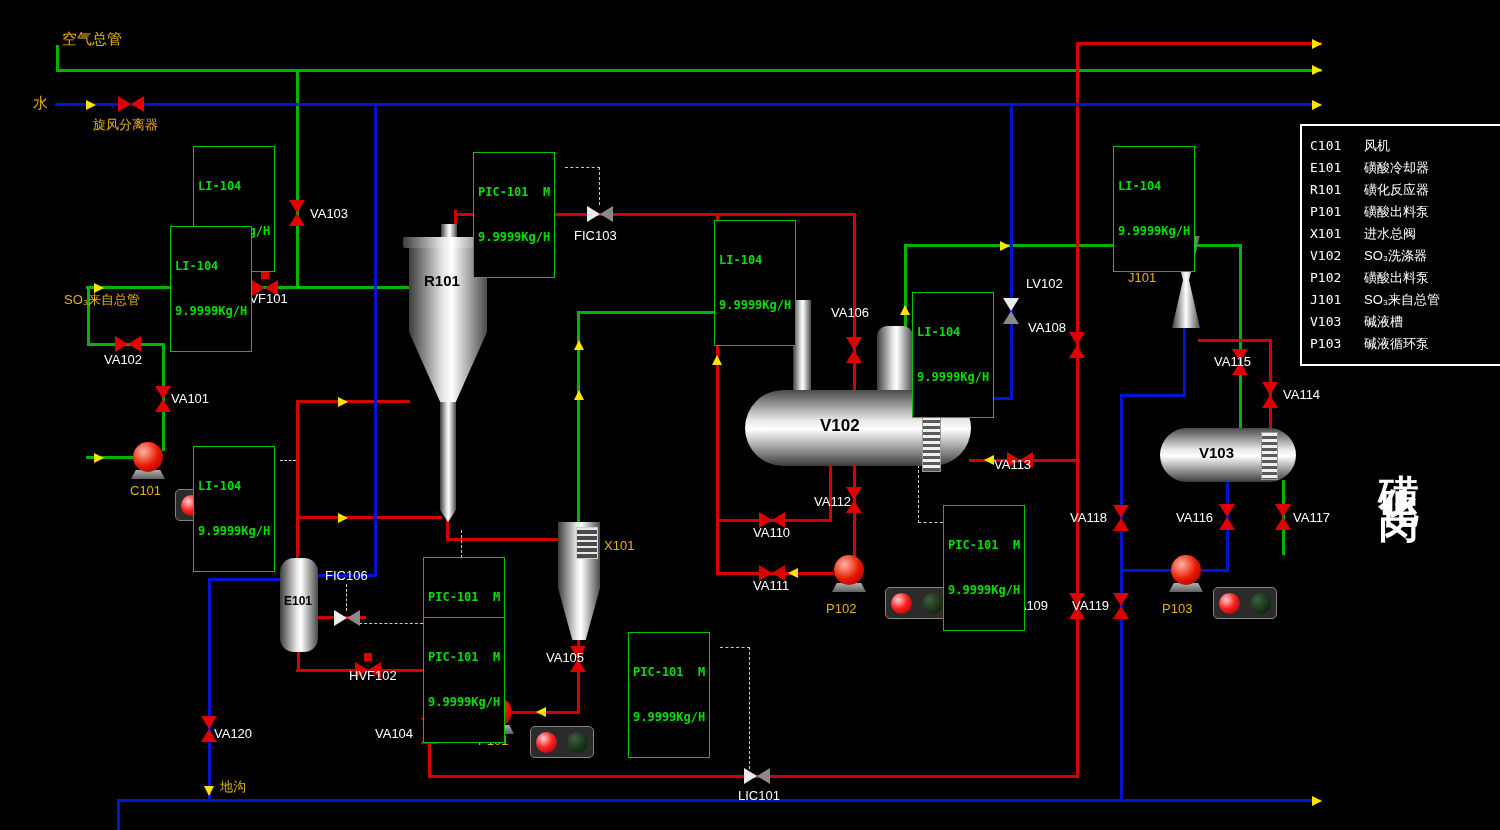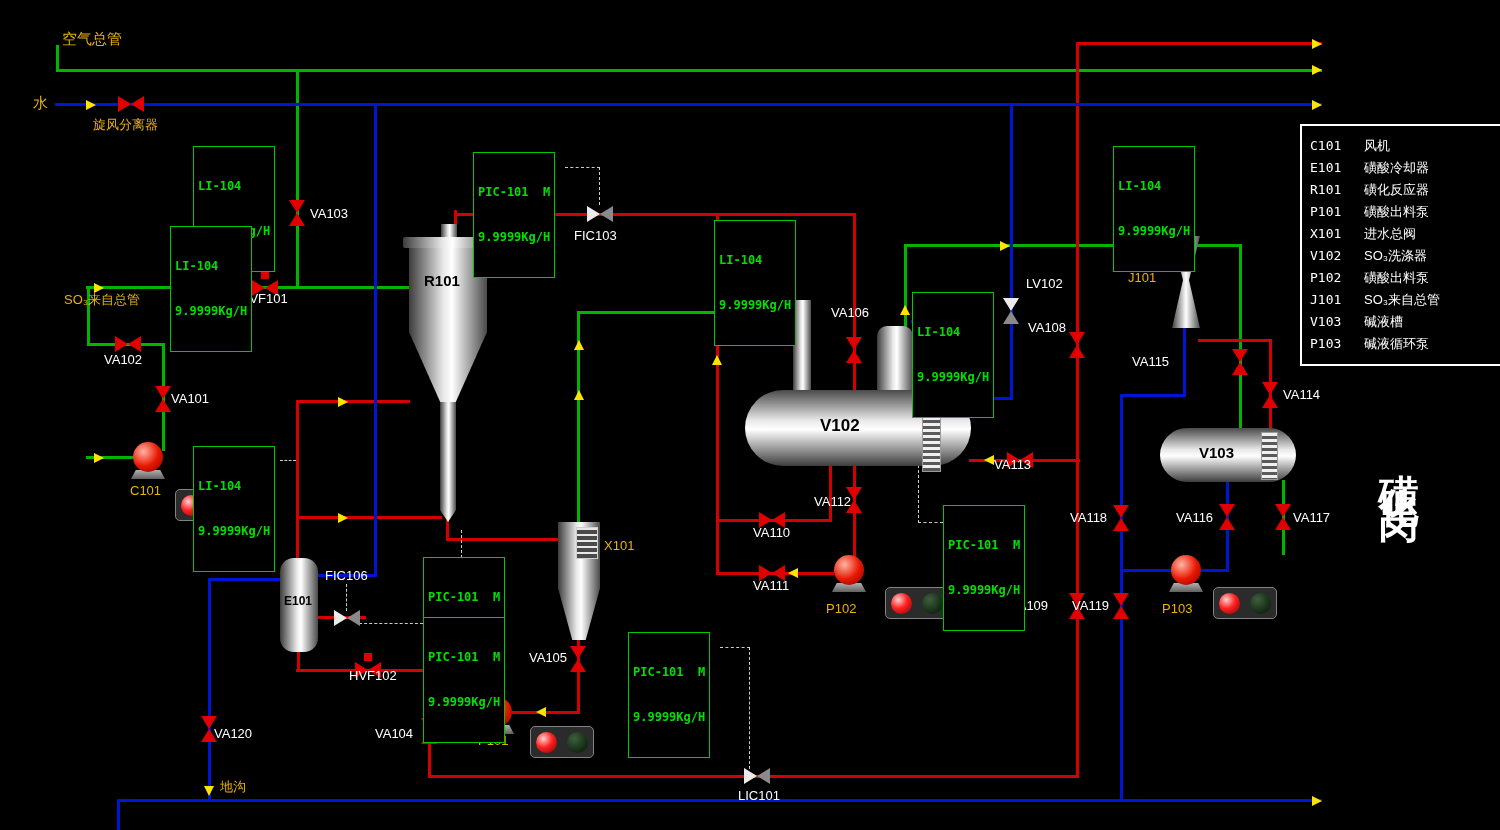--- a/index.html
+++ b/index.html
@@ -262,31 +262,31 @@
   <div class="wbl" style="left:33px;top:94px;font-size:15px">水</div>
   <div class="wbl" style="left:93px;top:116px">旋风分离器</div>
   <div class="wbl" style="left:64px;top:291px">SO₃来自总管</div>
   <div class="wbl" style="left:220px;top:778px">地沟</div>
   <div class="title-v">磺化岗</div>
 
   <div class="lbl" style="left:171px;top:391px">VA101</div>
   <div class="lbl" style="left:104px;top:352px">VA102</div>
   <div class="lbl" style="left:310px;top:206px">VA103</div>
   <div class="lbl" style="left:375px;top:726px">VA104</div>
-  <div class="lbl" style="left:529px;top:650px">VA105</div>
+  <div class="lbl" style="left:546px;top:650px">VA105</div>
   <div class="lbl" style="left:831px;top:305px">VA106</div>
   <div class="lbl" style="left:943px;top:357px">VA107</div>
   <div class="lbl" style="left:1028px;top:320px">VA108</div>
   <div class="lbl" style="left:1010px;top:598px">VA109</div>
   <div class="lbl" style="left:753px;top:525px">VA110</div>
   <div class="lbl" style="left:753px;top:578px">VA111</div>
   <div class="lbl" style="left:814px;top:494px">VA112</div>
   <div class="lbl" style="left:994px;top:457px">VA113</div>
   <div class="lbl" style="left:1283px;top:387px">VA114</div>
-  <div class="lbl" style="left:1132px;top:354px">VA115</div>
+  <div class="lbl" style="left:1214px;top:354px">VA115</div>
   <div class="lbl" style="left:1176px;top:510px">VA116</div>
   <div class="lbl" style="left:1293px;top:510px">VA117</div>
   <div class="lbl" style="left:1070px;top:510px">VA118</div>
   <div class="lbl" style="left:1072px;top:598px">VA119</div>
   <div class="lbl" style="left:214px;top:726px">VA120</div>
   <div class="lbl" style="left:240px;top:291px">HVF101</div>
   <div class="lbl" style="left:349px;top:668px">HVF102</div>
   <div class="lbl" style="left:574px;top:228px">FIC103</div>
   <div class="lbl" style="left:325px;top:568px">FIC106</div>
   <div class="lbl" style="left:738px;top:788px">LIC101</div>

